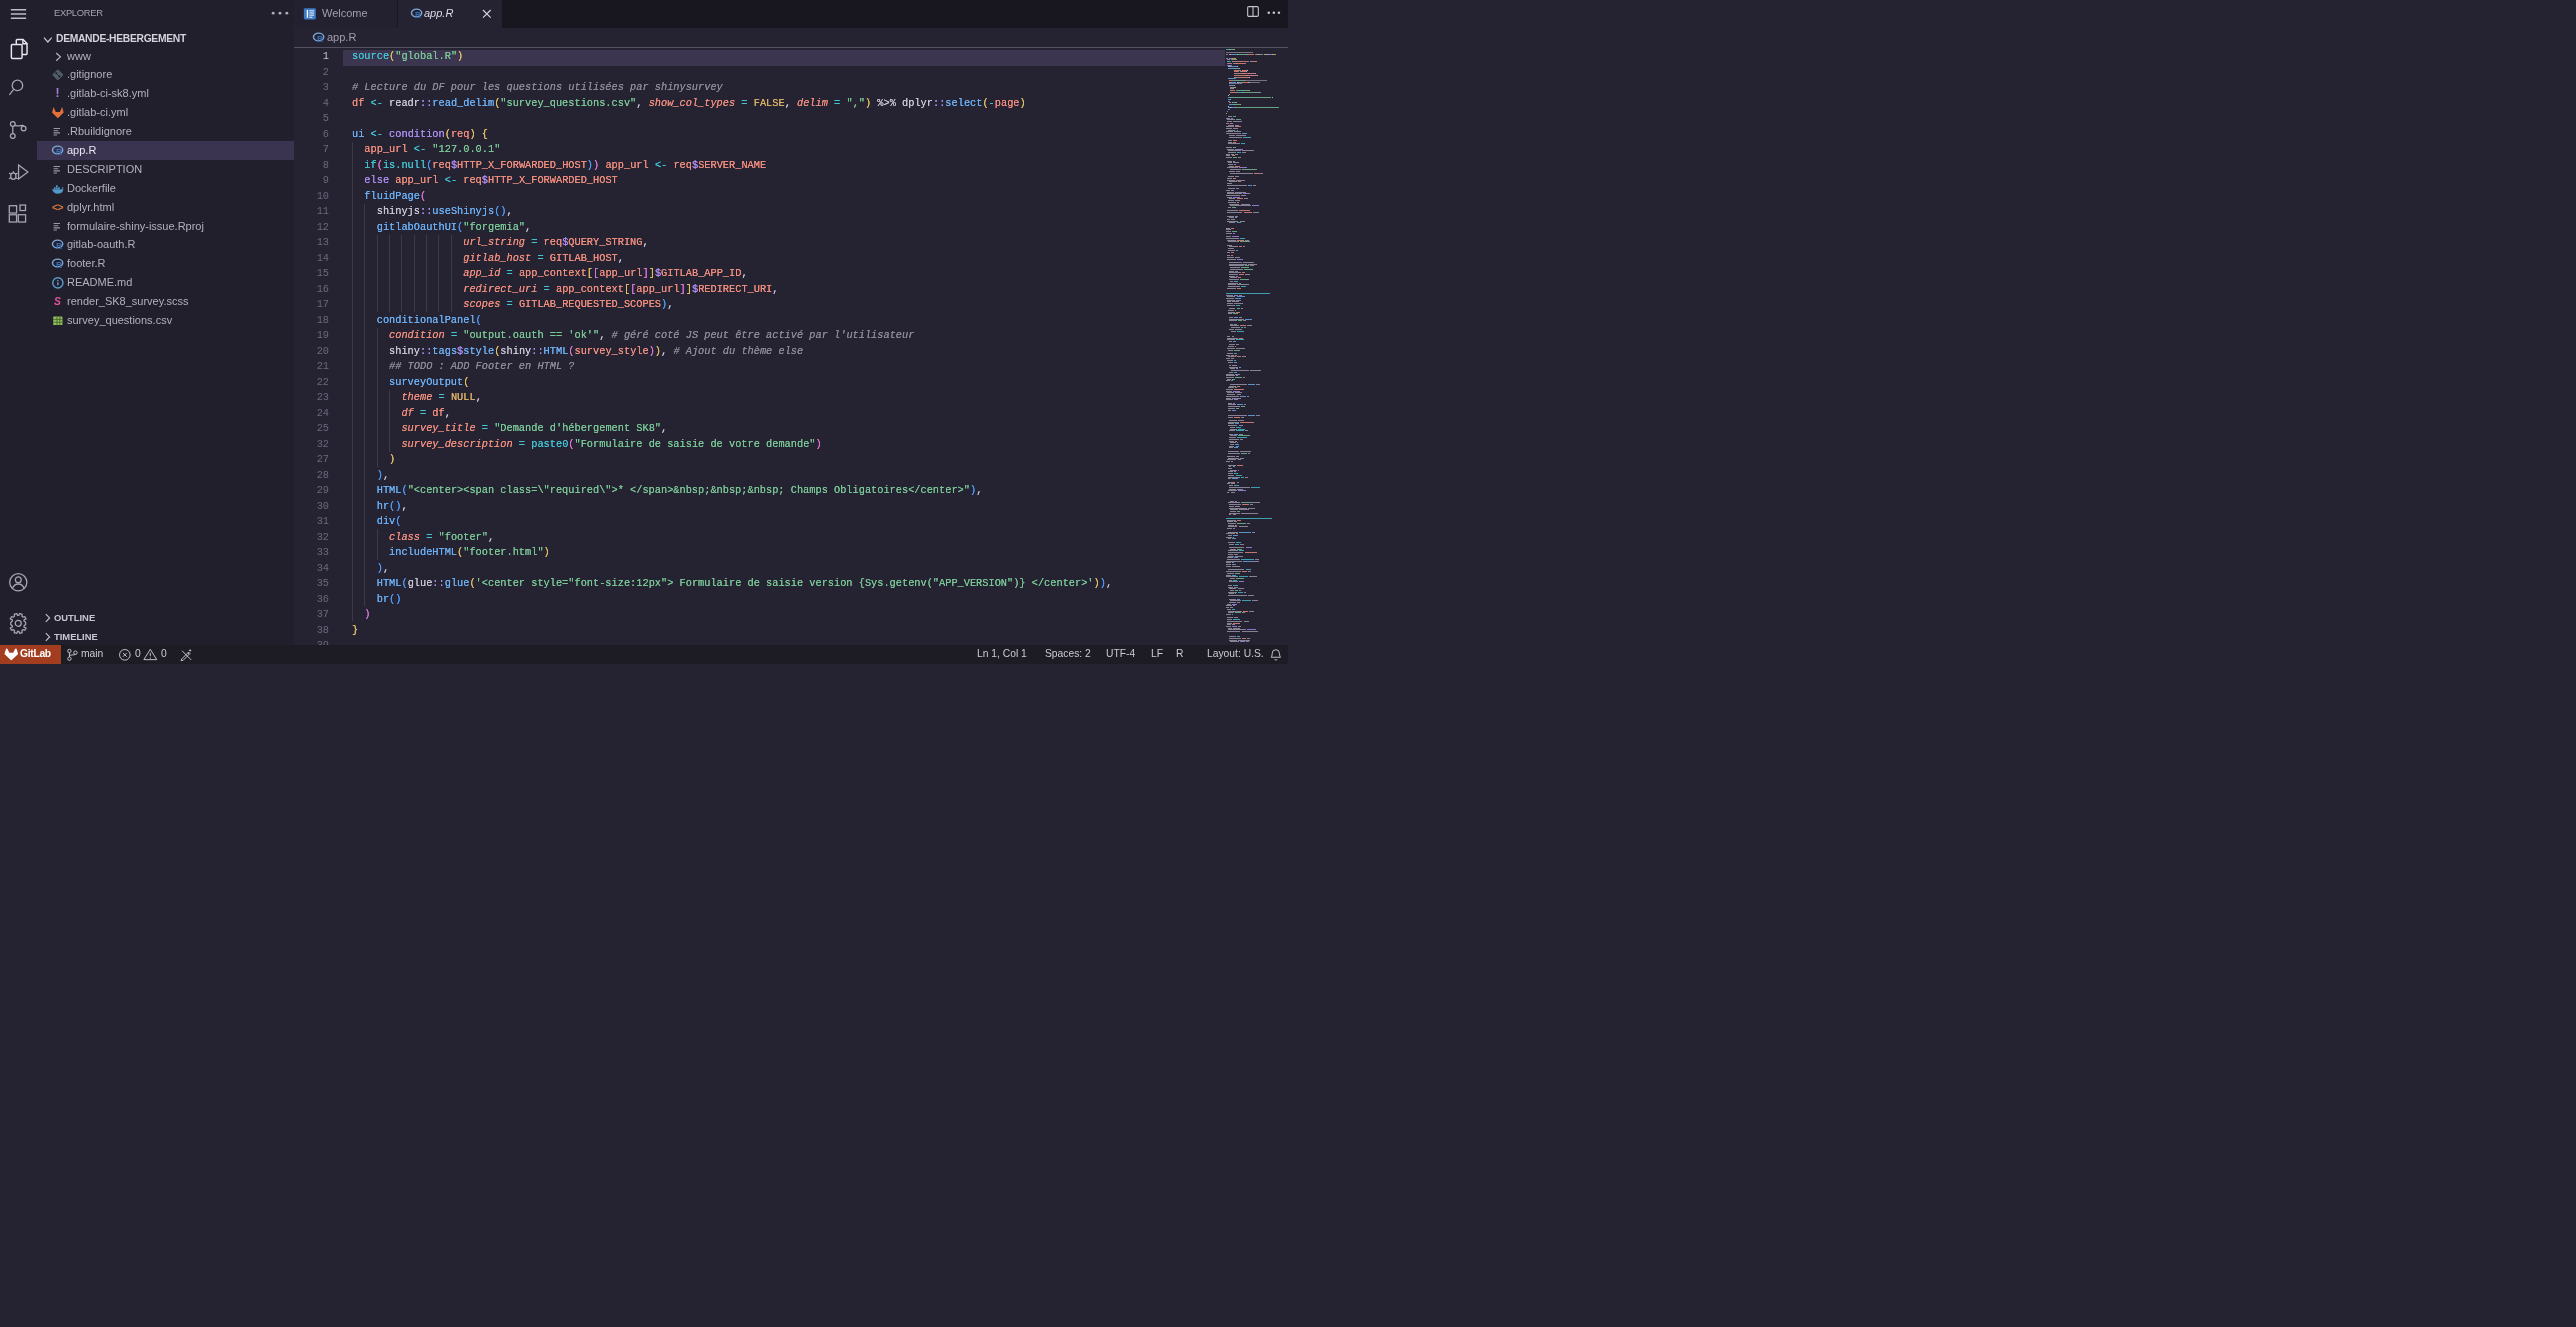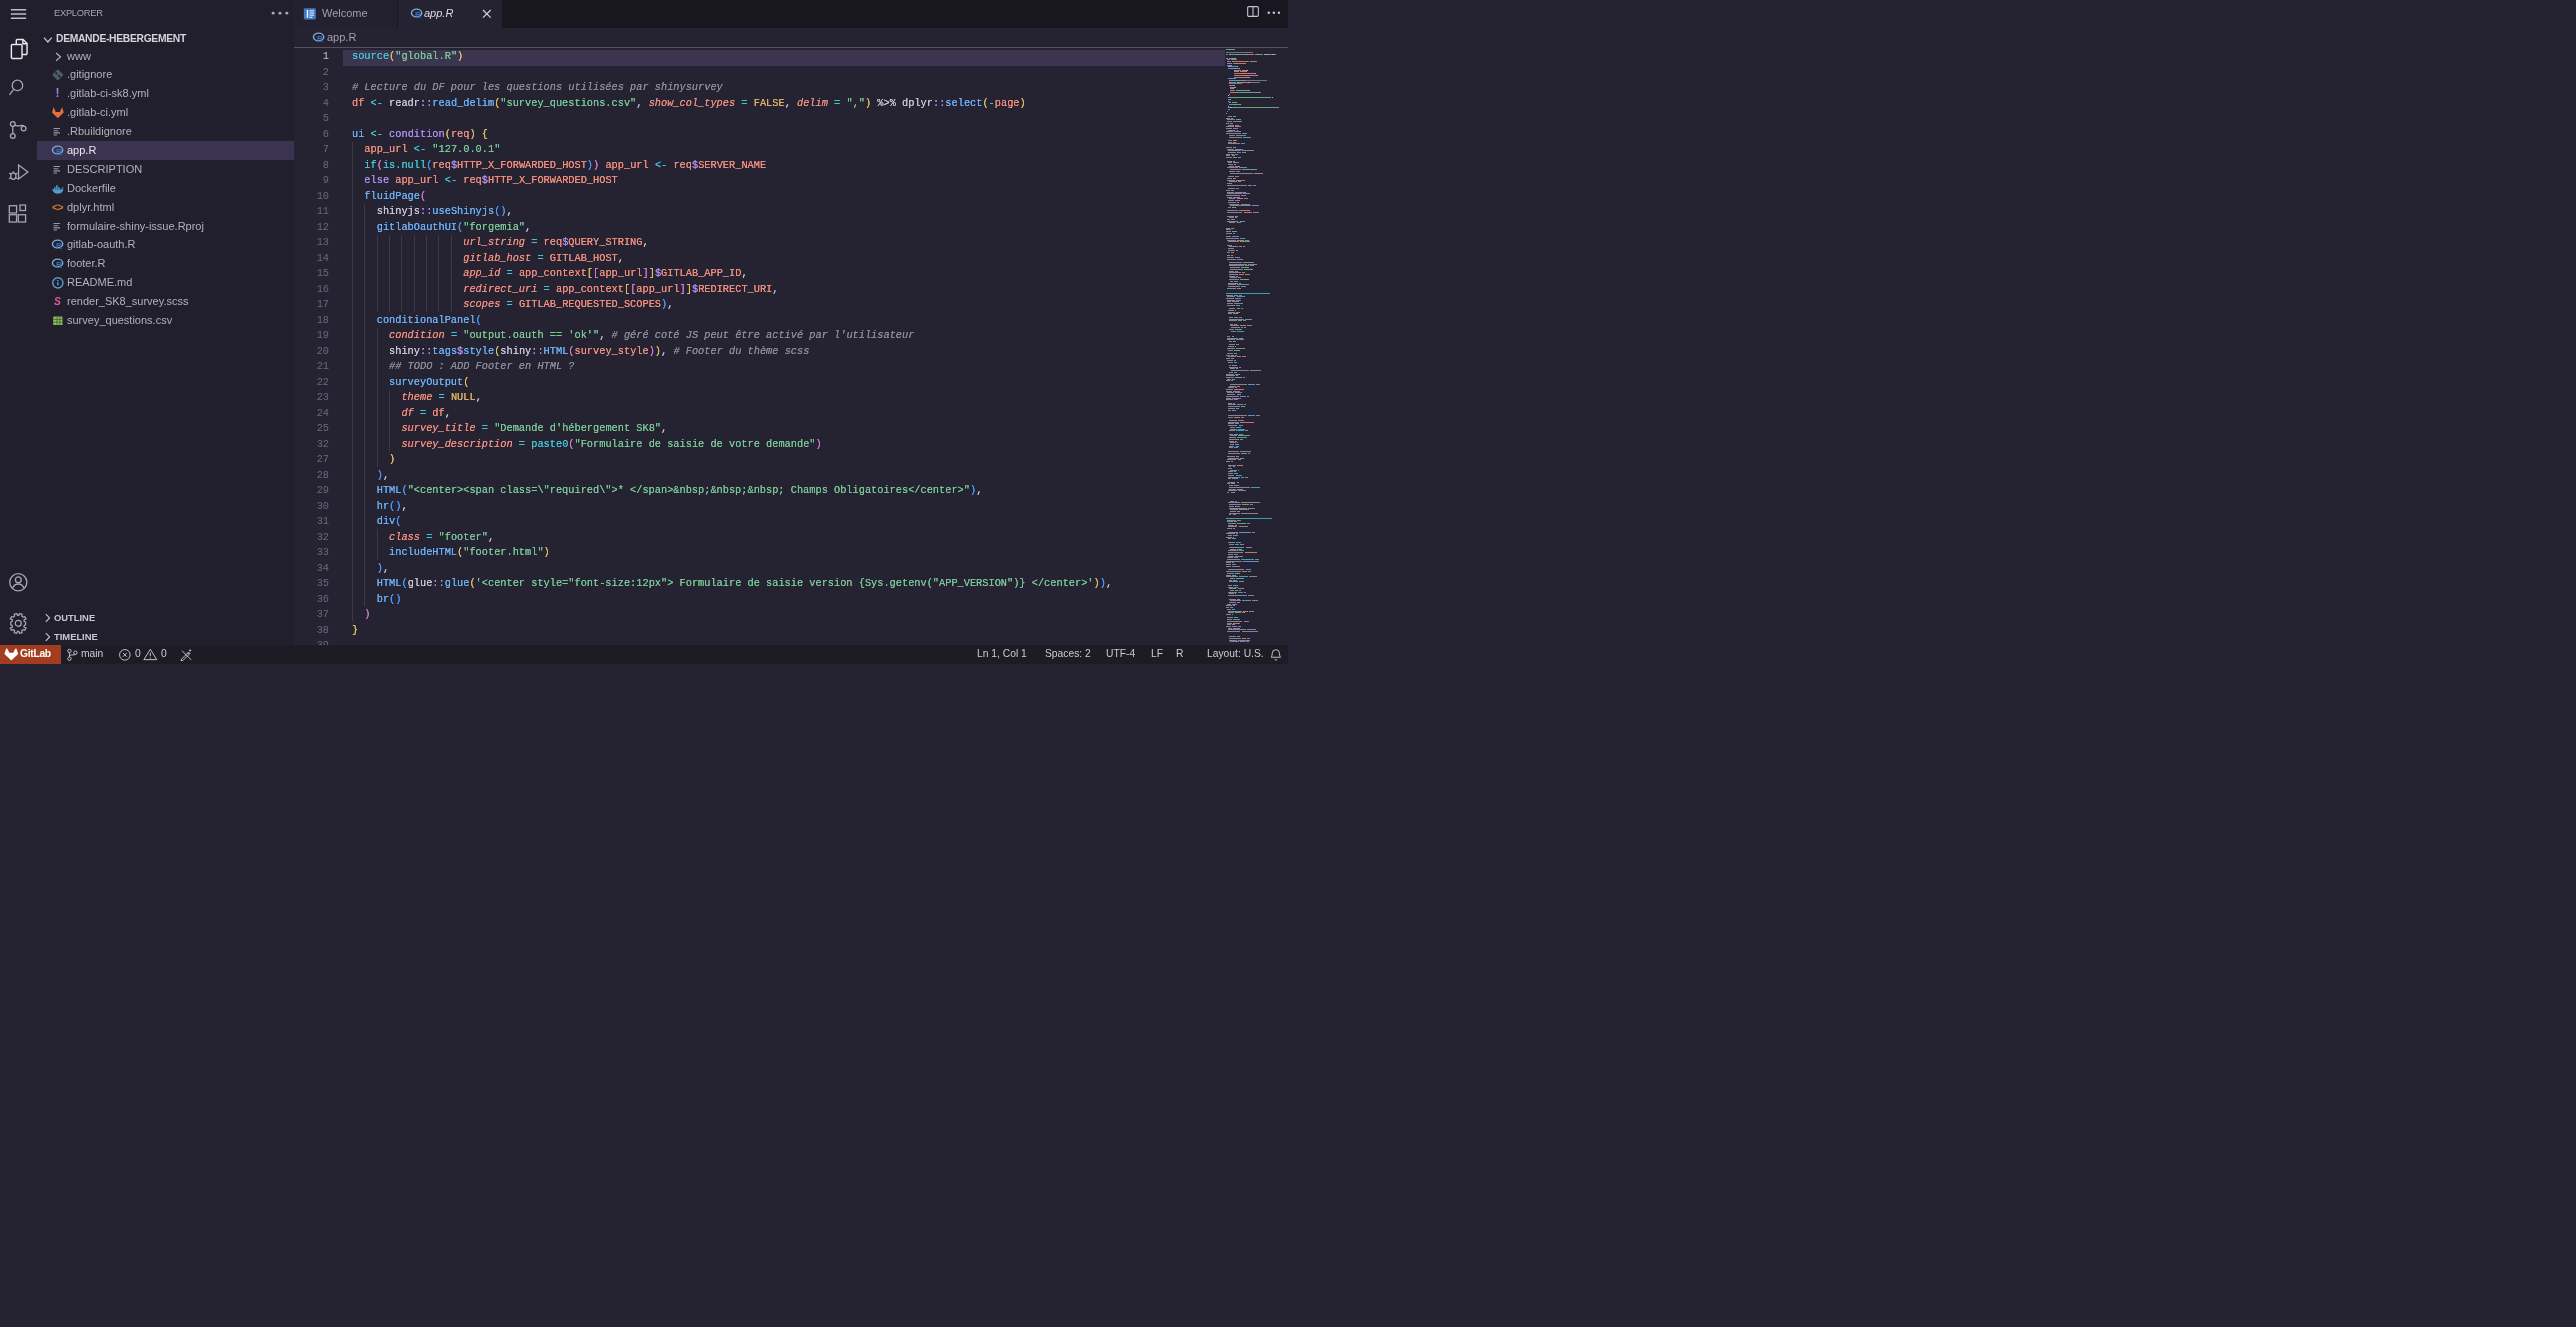--- a/index.html
+++ b/index.html
@@ -363,21 +363,21 @@
 <div class="cl">  <span class="bl">fluidPage</span><span class="or">(</span></div>
 <div class="cl">    shinyjs<span class="pu">::</span><span class="bl">useShinyjs</span><span class="bb">()</span>,</div>
 <div class="cl">    <span class="bl">gitlabOauthUI</span><span class="bb">(</span><span class="gr">"forgemia"</span>,</div>
 <div class="cl">                  <span class="sai">url_string</span> <span class="te">=</span> <span class="sa">req</span><span class="pu">$</span><span class="sa">QUERY_STRING</span>,</div>
 <div class="cl">                  <span class="sai">gitlab_host</span> <span class="te">=</span> <span class="sa">GITLAB_HOST</span>,</div>
 <div class="cl">                  <span class="sai">app_id</span> <span class="te">=</span> <span class="sa">app_context</span><span class="go">[</span><span class="or">[</span><span class="sa">app_url</span><span class="or">]</span><span class="go">]</span><span class="pu">$</span><span class="sa">GITLAB_APP_ID</span>,</div>
 <div class="cl">                  <span class="sai">redirect_uri</span> <span class="te">=</span> <span class="sa">app_context</span><span class="go">[</span><span class="or">[</span><span class="sa">app_url</span><span class="or">]</span><span class="go">]</span><span class="pu">$</span><span class="sa">REDIRECT_URI</span>,</div>
 <div class="cl">                  <span class="sai">scopes</span> <span class="te">=</span> <span class="sa">GITLAB_REQUESTED_SCOPES</span><span class="bb">)</span>,</div>
 <div class="cl">    <span class="bl">conditionalPanel</span><span class="bb">(</span></div>
 <div class="cl">      <span class="sai">condition</span> <span class="te">=</span> <span class="gr">"output.oauth == 'ok'"</span>, <span class="co"># géré coté JS peut être activé par l'utilisateur</span></div>
-<div class="cl">      shiny<span class="pu">::</span><span class="bl">tags</span><span class="pu">$</span><span class="bl">style</span><span class="go">(</span>shiny<span class="pu">::</span><span class="bl">HTML</span><span class="or">(</span><span class="sa">survey_style</span><span class="or">)</span><span class="go">)</span>, <span class="co"># Footer du thème scss</span></div>
+<div class="cl">      shiny<span class="pu">::</span><span class="bl">tags</span><span class="pu">$</span><span class="bl">style</span><span class="go">(</span>shiny<span class="pu">::</span><span class="bl">HTML</span><span class="or">(</span><span class="sa">survey_style</span><span class="or">)</span><span class="go">)</span>, <span class="co"># Ajout du thème else</span></div>
 <div class="cl">      <span class="co">## TODO : ADD Footer en HTML ?</span></div>
 <div class="cl">      <span class="bl">surveyOutput</span><span class="go">(</span></div>
 <div class="cl">        <span class="sai">theme</span> <span class="te">=</span> <span class="nu">NULL</span>,</div>
 <div class="cl">        <span class="sai">df</span> <span class="te">=</span> <span class="sa">df</span>,</div>
 <div class="cl">        <span class="sai">survey_title</span> <span class="te">=</span> <span class="gr">"Demande d'hébergement SK8"</span>,</div>
 <div class="cl">        <span class="sai">survey_description</span> <span class="te">=</span> <span class="te">paste0</span><span class="or">(</span><span class="gr">"Formulaire de saisie de votre demande"</span><span class="or">)</span></div>
 <div class="cl">      <span class="go">)</span></div>
 <div class="cl">    <span class="bb">)</span>,</div>
 <div class="cl">    <span class="bl">HTML</span><span class="bb">(</span><span class="gr">"&lt;center&gt;&lt;span class=\"required\"&gt;* &lt;/span&gt;&amp;nbsp;&amp;nbsp;&amp;nbsp; Champs Obligatoires&lt;/center&gt;"</span><span class="bb">)</span>,</div>
 <div class="cl">    <span class="bl">hr</span><span class="bb">()</span>,</div>

